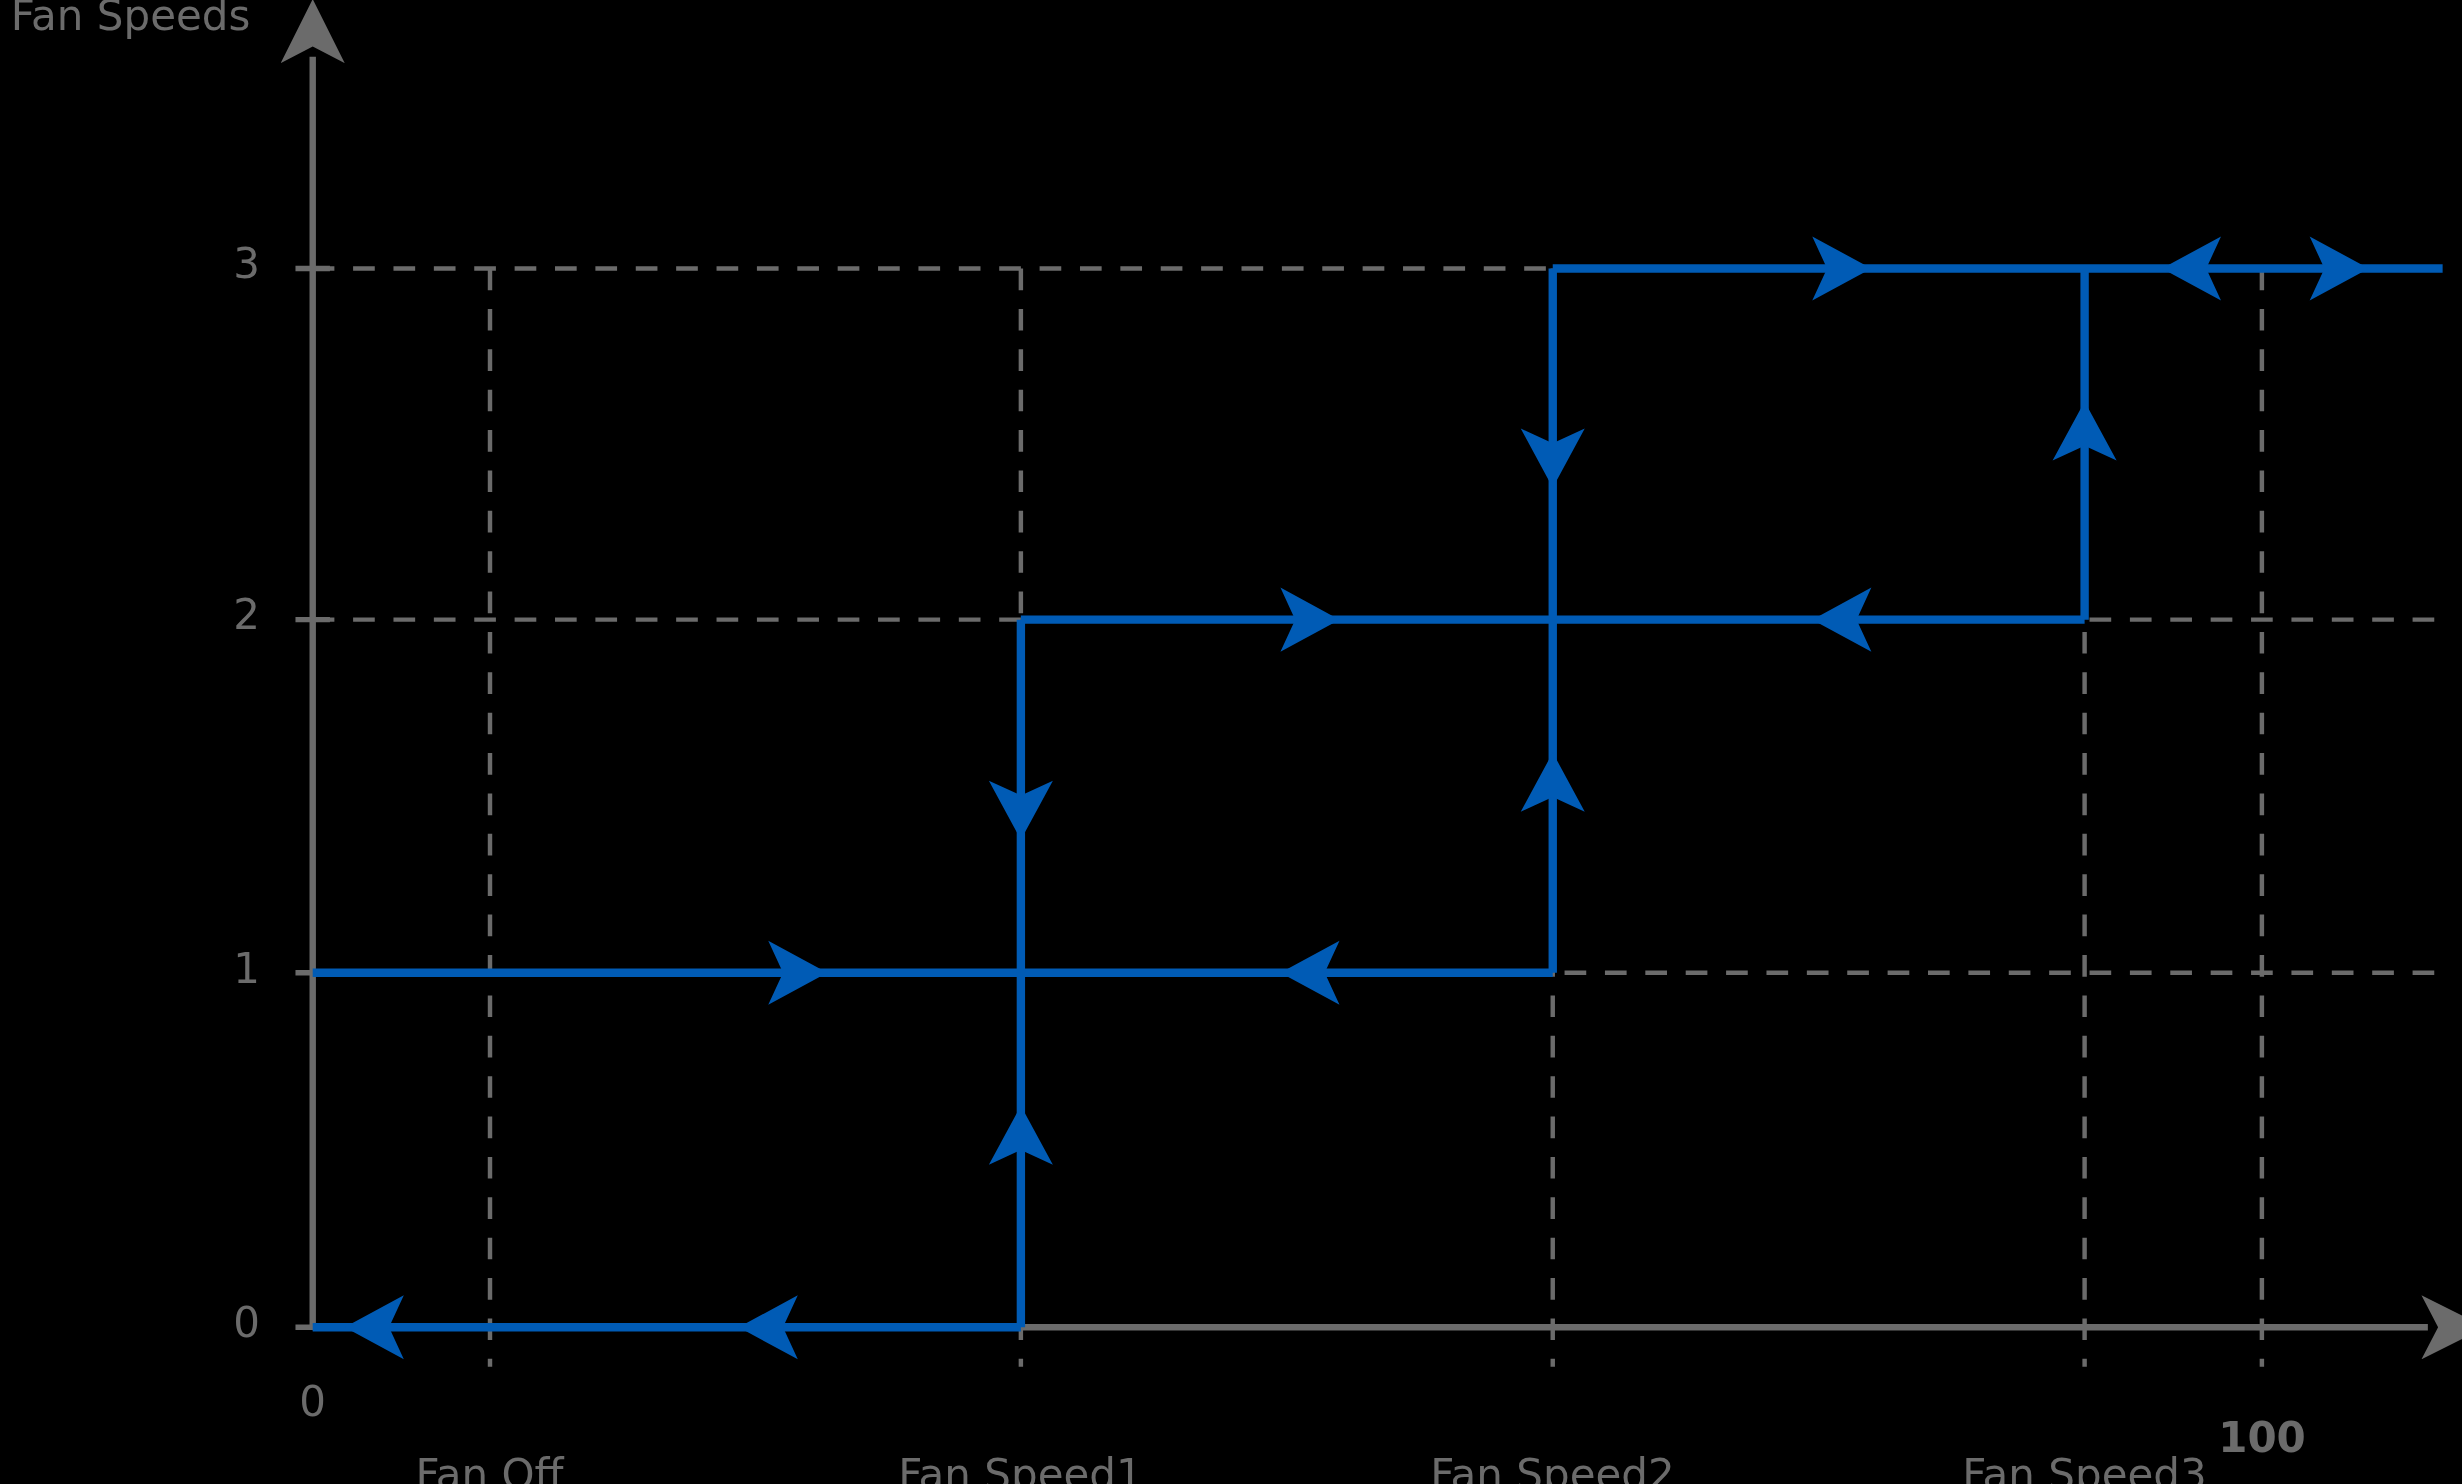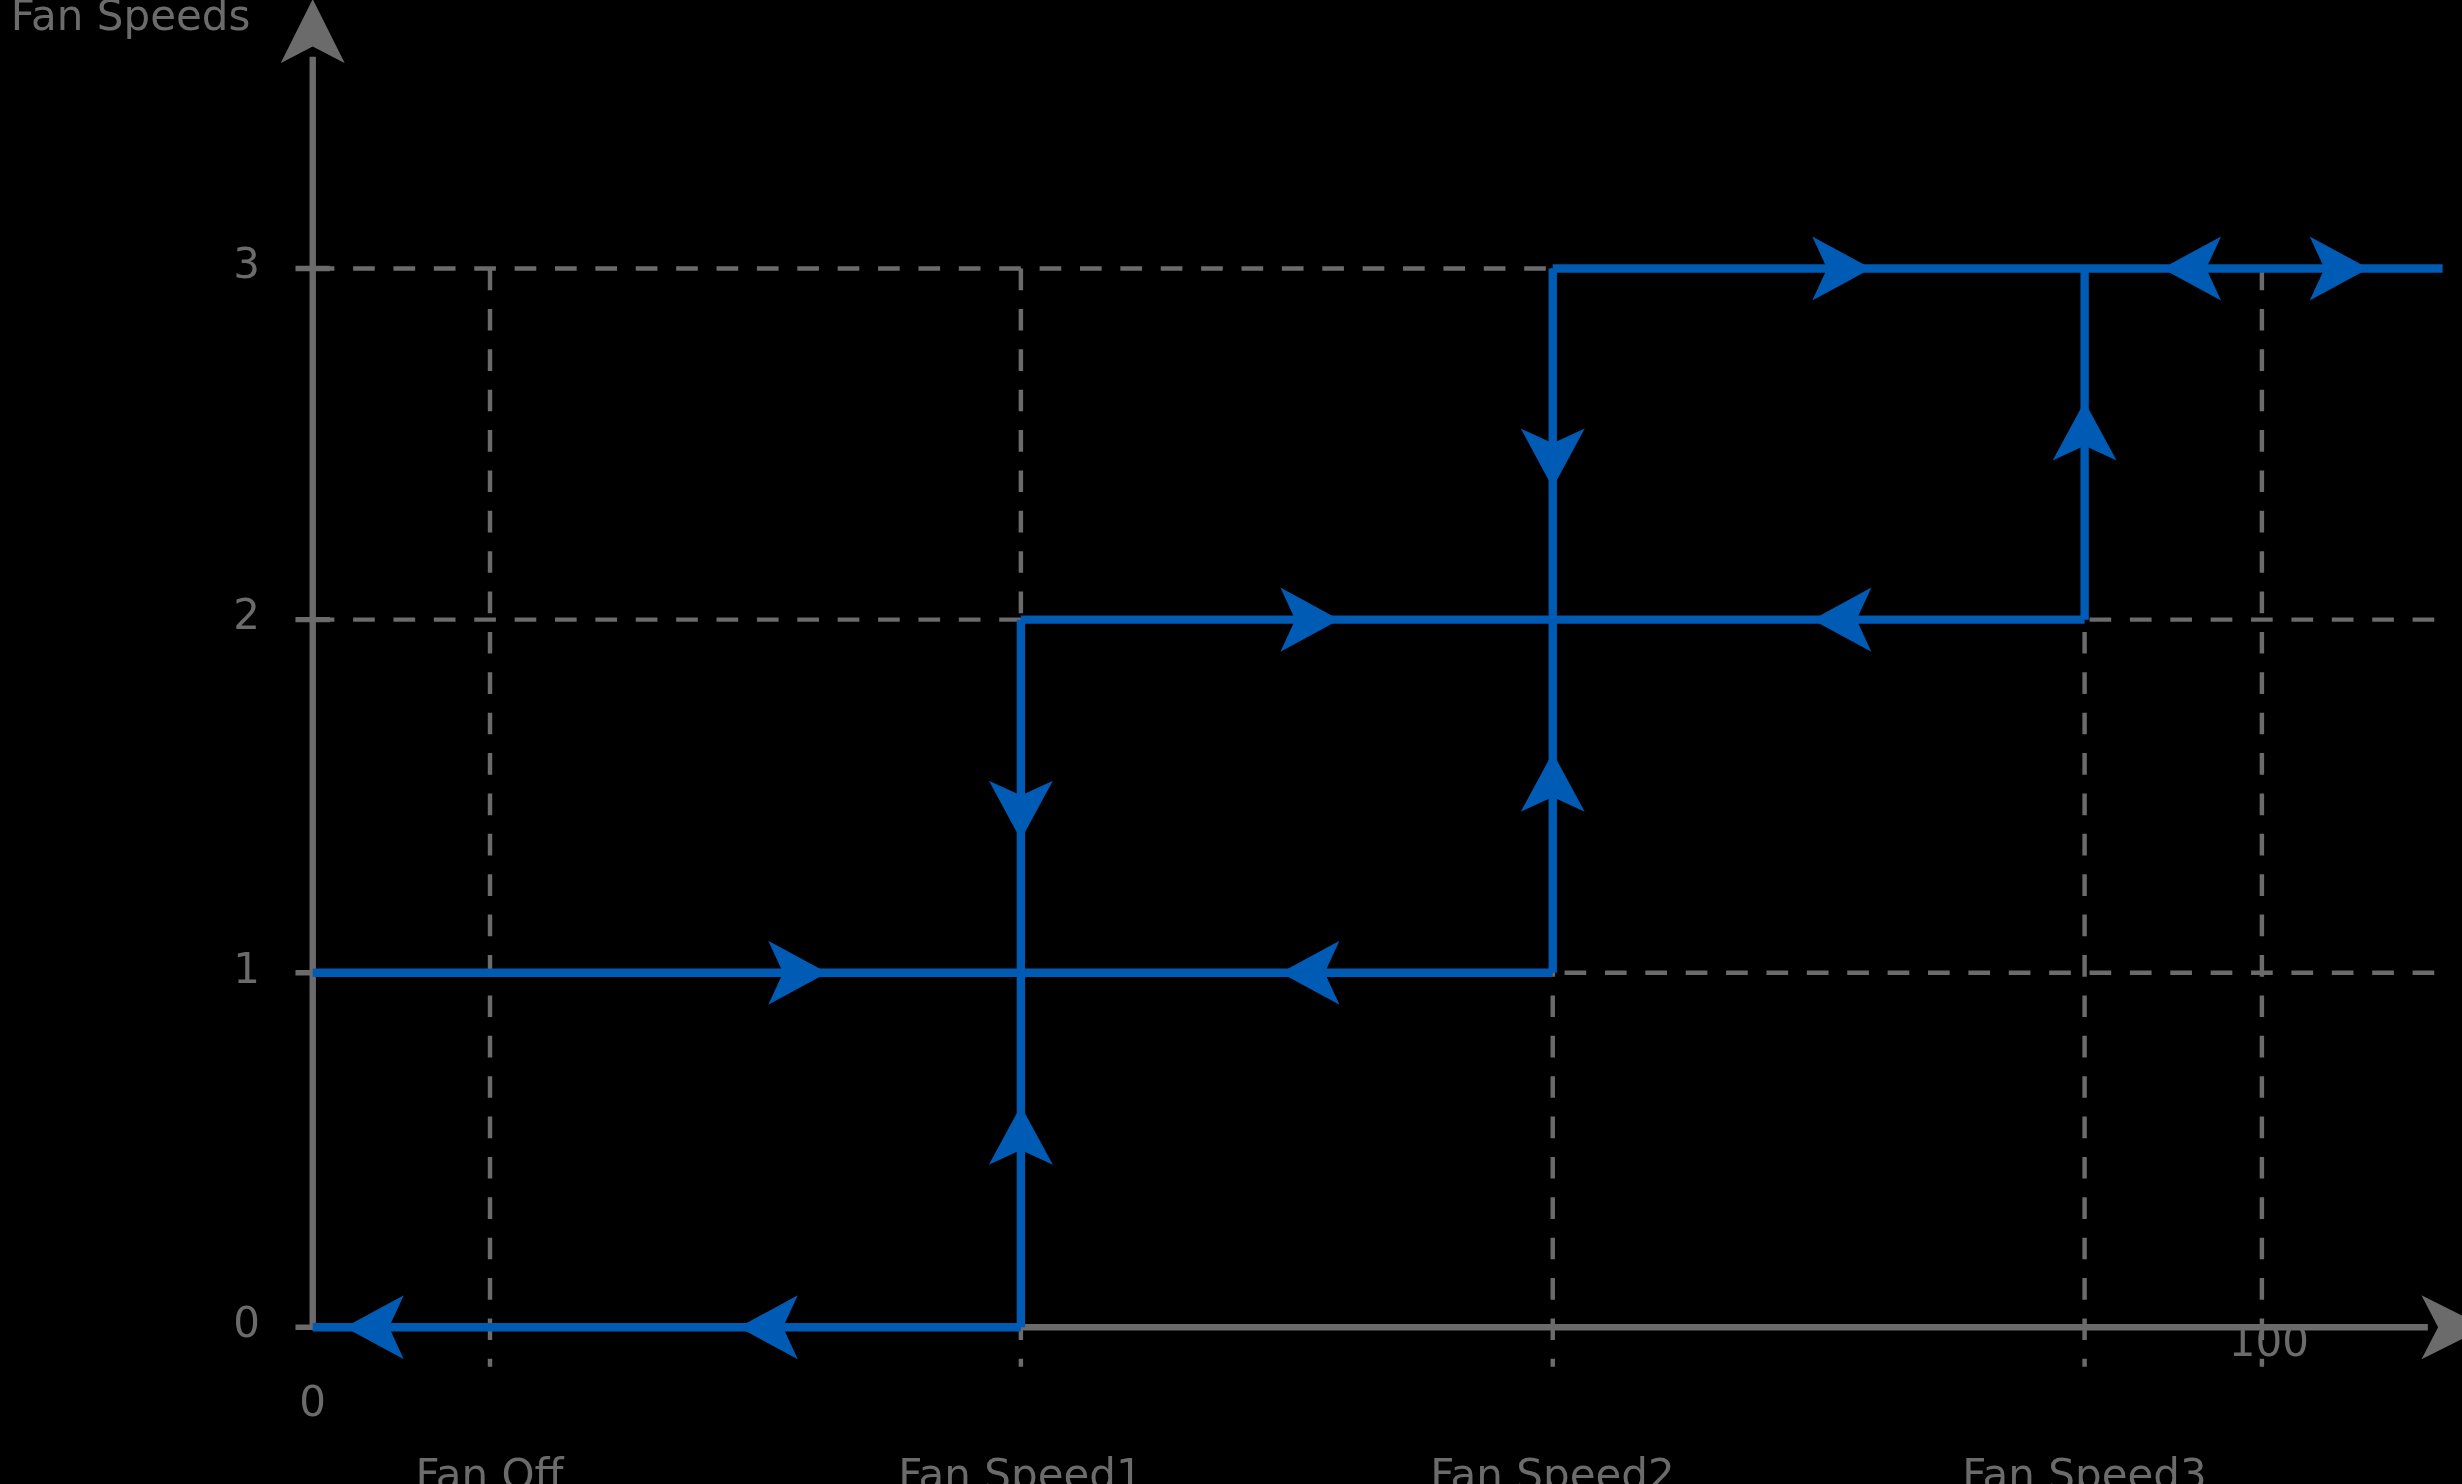--- a/index.html
+++ b/index.html
@@ -123,16 +123,16 @@
   <div class="lbl thr-lbl" style="left:1405px;top:1357px;width:295px;">
     <div>Fan Speed2</div>
     
   </div>
 
   <div class="lbl thr-lbl" style="left:1937px;top:1357px;width:295px;">
     <div>Fan Speed3</div>
     
   </div>
 
-  <div class="lbl tick-lbl" style="left:2215px;top:1318px;width:94px;text-align:right;">100</div>
+  <div class="lbl tick-lbl" style="left:2215px;top:1414px;width:94px;text-align:center;font-weight:bold;">100</div>
 
 </div>
 
 
 </body></html>

